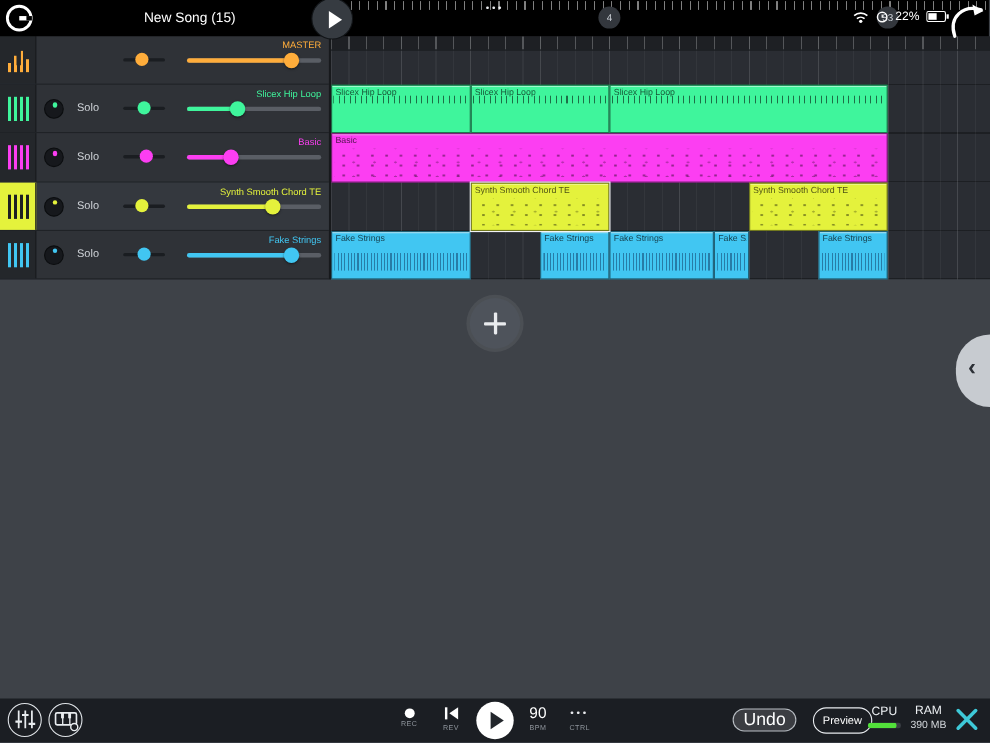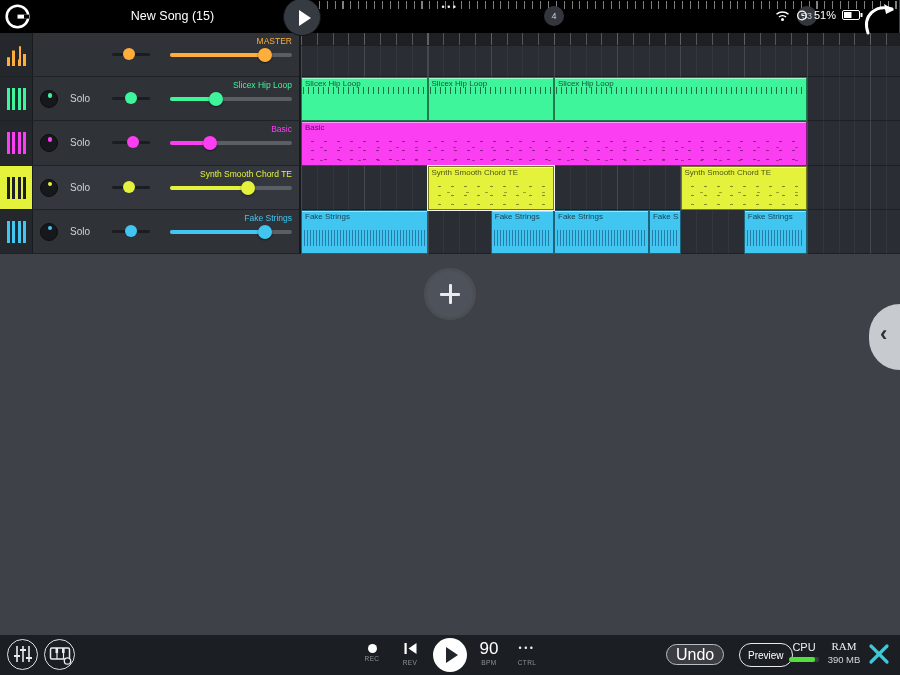--- a/index.html
+++ b/index.html
@@ -65,32 +65,32 @@
 
   
   #bottombar{position:absolute;left:0;top:635px;width:900px;height:40px;background:#1b1e23;z-index:10;}
   .fbtn{position:absolute;top:4px;width:31px;height:31px;border-radius:50%;border:1.5px solid #dfe3e7;background:transparent;}
   #mixer-btn{left:7px;} #keys-btn{left:44px;}
   .tstack{position:absolute;top:5px;text-align:center;color:#fff;}
   .ticon{height:17px;display:flex;align-items:center;justify-content:center;}
   .tlabel{font-size:6.5px;color:#8d939a;margin-top:2px;letter-spacing:.4px;}
   #rec{left:360px;width:24px;} #rev{left:398px;width:24px;} #bpm{left:476px;width:26px;} #ctrl{left:511px;width:32px;}
   #rec .dot{width:9px;height:9px;border-radius:50%;background:#fff;margin:4px auto 0;}
-  #bpm .val{font-size:17px;line-height:17px;}
+  #bpm .val{font-size:14px;line-height:17px;}
   #ctrl .dots{font-size:9px;letter-spacing:2.5px;line-height:17px;color:#e8eaed;}
   #play-btn{position:absolute;left:433px;top:3px;width:34px;height:34px;border-radius:50%;background:#fff;border:none;}
   #play-btn .tri{position:absolute;left:13px;top:9px;width:0;height:0;border-left:12px solid #22262b;border-top:8px solid transparent;border-bottom:8px solid transparent;}
   #undo-btn{position:absolute;left:666px;top:9px;height:21px;padding:0 9px;border-radius:11px;border:1px solid #b9bec4;background:rgba(255,255,255,0.14);color:#fff;font-size:16px;}
   #preview-btn{position:absolute;left:739px;top:8px;height:24px;padding:0 8px;border-radius:12px;border:1.5px solid #e7eaee;background:transparent;color:#fff;font-size:10px;}
   #cpu{position:absolute;left:788px;top:6px;width:32px;text-align:center;}
   #cpu .lbl{color:#eef1f4;font-size:11px;}
   #cpu-bar{position:relative;margin:4px auto 0;width:30px;height:4.5px;border-radius:2px;background:#3a3e44;overflow:hidden;}
   #cpu-bar .fill{position:absolute;left:0;top:0;height:100%;border-radius:2px;}
   #ram{position:absolute;left:824px;top:5px;width:40px;text-align:center;color:#eef1f4;}
-  #ram .lbl{font-size:11px;font-family:Liberation Serif, serif;}
+  #ram .lbl{font-size:11px;}
   #ram .val{font-size:9.5px;color:#d4d8dc;margin-top:2px;}
   #close-btn{position:absolute;right:6px;top:5px;width:30px;height:30px;background:transparent;border:none;}
 </style>
 </head>
 <body>
 
 <div id="app">
 
   <header id="topbar">
     <svg id="fl-logo" viewBox="0 0 27 27">
@@ -109,21 +109,21 @@
     <div id="status">
       <svg width="15" height="11">
         <path d="M1.5 4.2 A 9 9 0 0 1 13.5 4.2" stroke="#fff" stroke-width="1.5" fill="none"></path>
         <path d="M4 7 A 5.2 5.2 0 0 1 11 7" stroke="#fff" stroke-width="1.5" fill="none"></path>
         <circle cx="7.5" cy="9.4" r="1.5" fill="#fff"></circle>
       </svg>
       <svg width="12" height="12">
         <circle cx="6" cy="6.5" r="4.3" fill="none" stroke="#fff" stroke-width="1.3"></circle>
         <path d="M6 4.2 V6.5 H8" stroke="#fff" stroke-width="1.1" fill="none"></path>
       </svg>
-      <span>51%</span>
+      <span>22%</span>
       <svg width="21" height="10">
         <rect x="0.5" y="0.5" width="17" height="9" rx="1.5" fill="none" stroke="#fff" stroke-width="1"></rect>
         <rect x="2" y="2" width="7.5" height="6" fill="#fff"></rect>
         <rect x="18.5" y="3" width="2" height="4" fill="#fff"></rect>
       </svg>
     </div>
     <svg id="swipe-arrow" viewBox="0 0 38 36">
       <path d="M8 32 C 2 14 16 3 32 8" fill="none" stroke="#fff" stroke-width="3" stroke-linecap="round"></path>
       <path d="M34 9 L24 3 L26 13 Z" fill="#fff"></path>
     </svg>

